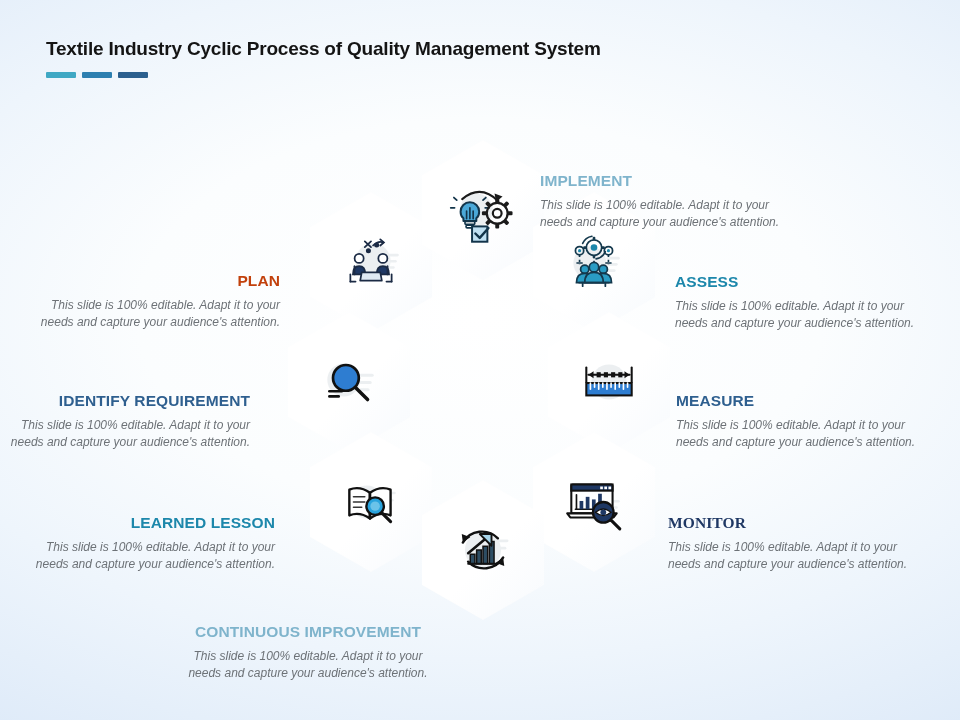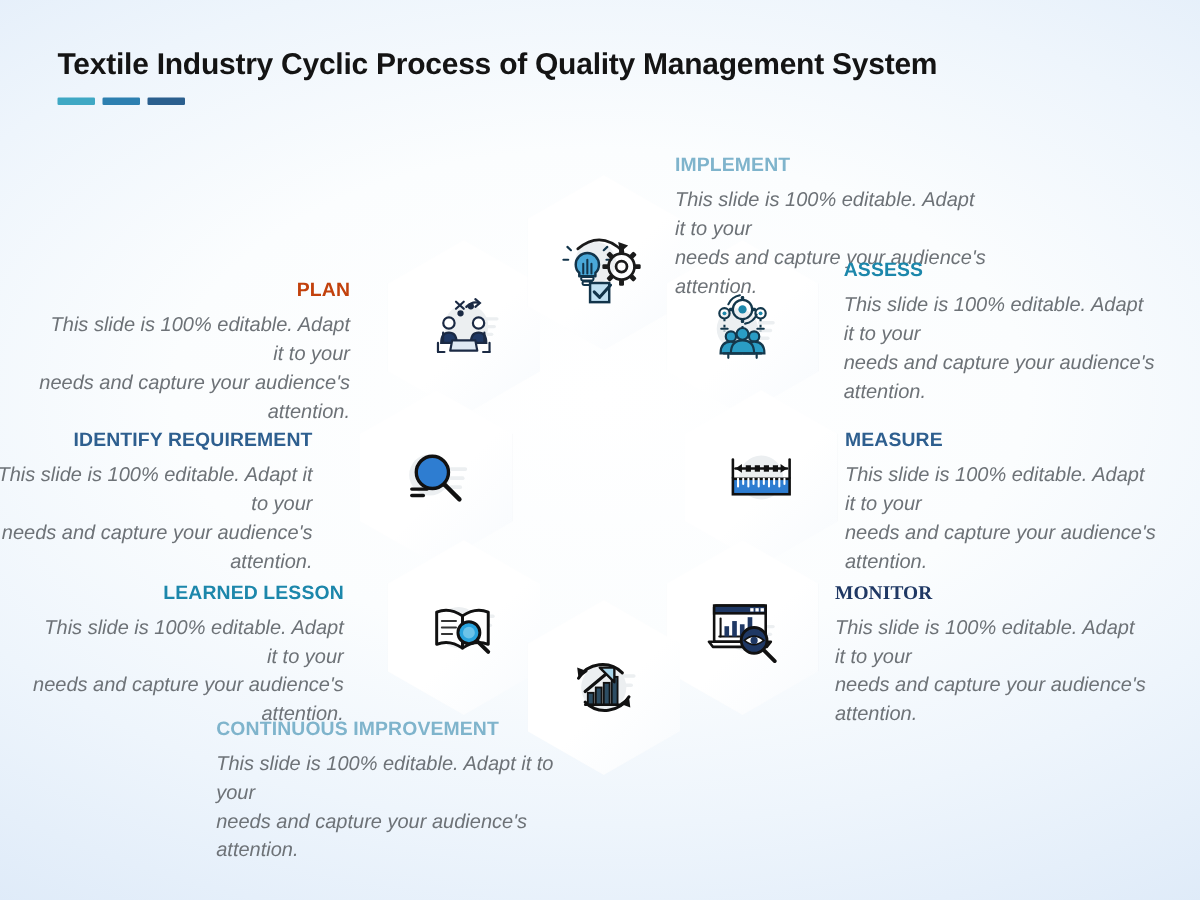--- a/index.html
+++ b/index.html
@@ -9,21 +9,21 @@
     background:
       radial-gradient(ellipse 900px 520px at 50% 44%, #ffffff 0%, #fbfdfe 38%, #eef5fc 66%, #dce9f8 100%),
       linear-gradient(150deg, #ffffff 0%, #f4f9fe 30%, #e2eefb 70%, #d8e8f8 100%);
     overflow:hidden;
     position:relative;
   }
 
   
   #title-area { position:absolute; left:46px; top:38px; }
   #page-title {
-    font-size:24px; font-weight:bold; color:#141414;
+    font-size:19px; font-weight:bold; color:#141414;
     letter-spacing:-0.2px; white-space:nowrap;
     font-family:"Liberation Sans", sans-serif;
   }
   #accent-bars { margin-top:12px; display:flex; gap:6px; }
   .accent-bar { width:30px; height:6px; border-radius:1px; }
 
   
   #hex-stage { position:absolute; inset:0; }
   .hex-node { position:absolute; width:122px; height:140px; }
   .hex-shape {
@@ -33,30 +33,30 @@
     filter:drop-shadow(2px 3px 4px rgba(110,135,165,0.28));
   }
   .hex-icon {
     position:absolute; inset:0;
     display:flex; align-items:center; justify-content:center;
   }
   .hex-icon svg { display:block; }
   .icon-blob { fill:#eceff1; }
 
   
-  .txt-block { position:absolute; width:250px; }
+  .txt-block { position:absolute; width:250px;margin-top:48px; }
   .txt-block.right-al { text-align:right; }
   .txt-block.left-al  { text-align:left; }
-  .txt-block.center-al{ }
+  .txt-block.center-al{ text-align:center; }
   .blk-label {
     font-size:15.5px; font-weight:bold; letter-spacing:0.1px;
     line-height:1.15; white-space:nowrap;
   }
   .blk-body {
-    margin-top:7px; font-size:16px; font-style:italic;
+    margin-top:7px; font-size:12px; font-style:italic;
     color:#6d7277; line-height:1.45;
   }
 </style>
 </head>
 <body>
 
 <div id="title-area">
   <div id="page-title">Textile Industry Cyclic Process of Quality Management System</div>
   <div id="accent-bars">
     <span class="accent-bar" style="background: rgb(63, 168, 196);"></span>
@@ -371,21 +371,21 @@
 </div>
 
 <div class="txt-block right-al" style="left:30px; top:224px;">
   <div class="blk-label" style="color: #c2410c;">PLAN</div>
   <div class="blk-body">
     <div>This slide is  100% editable. Adapt it  to your</div>
     <div>needs and capture your audience's attention.</div>
   </div>
 </div>
 
-<div class="txt-block left-al" style="left:675px; top:208px;">
+<div class="txt-block left-al" style="left:675px; top:225px;">
   <div class="blk-label" style="color: rgb(28, 135, 171);">ASSESS</div>
   <div class="blk-body">
     <div>This slide is  100% editable. Adapt it  to your</div>
     <div>needs and capture your audience's attention.</div>
   </div>
 </div>
 
 <div class="txt-block right-al" style="left:-5px; top:344px; width:255px;">
   <div class="blk-label" style="color: rgb(46, 95, 143);">IDENTIFY REQUIREMENT</div>
   <div class="blk-body">

